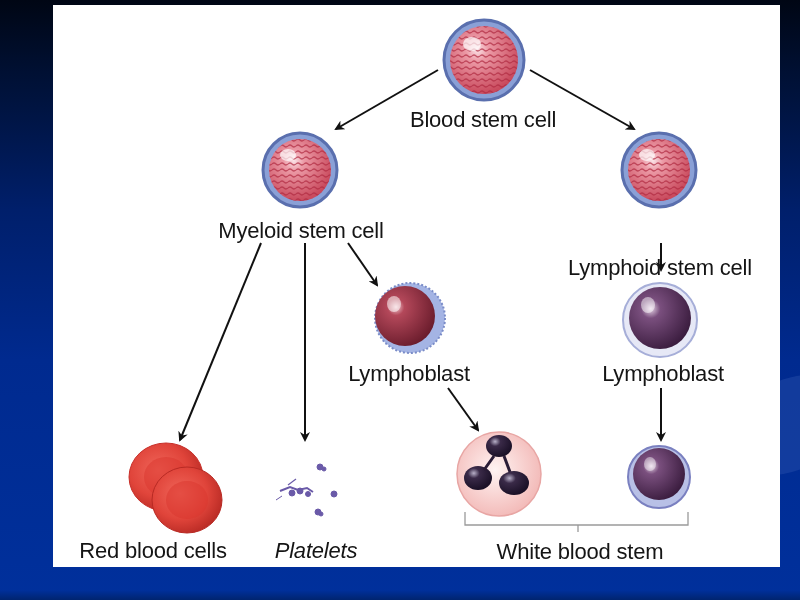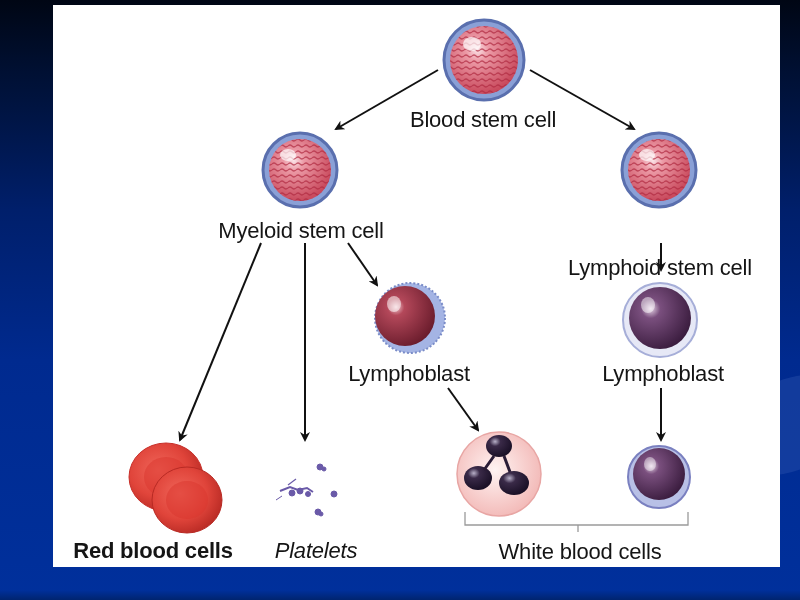--- a/index.html
+++ b/index.html
@@ -157,15 +157,15 @@
     <path d="M465,512 L465,525 L688,525 L688,512"></path>
     <path d="M578,525 L578,532"></path>
   </g>
 </svg>
 
 <div class="label" style="left:483px; top:107px;">Blood stem cell</div>
 <div class="label" style="left:301px; top:218px;">Myeloid stem cell</div>
 <div class="label" style="left:660px; top:213px;margin-top:42px;">Lymphoid stem cell</div>
 <div class="label" style="left:409px; top:361px;">Lymphoblast</div>
 <div class="label" style="left:663px; top:361px;">Lymphoblast</div>
-<div class="label" style="left:153px; top:538px;font-weight:bold;">Red blood cells</div>
+<div class="label" style="left:153px; top:538px;">Red blood cells</div>
 <div class="label" style="left:316px; top:538px;font-style:italic;">Platelets</div>
-<div class="label" style="left:580px; top:539px;">White blood cells</div>
+<div class="label" style="left:580px; top:539px;">White blood stem</div>
 
 </body></html>

